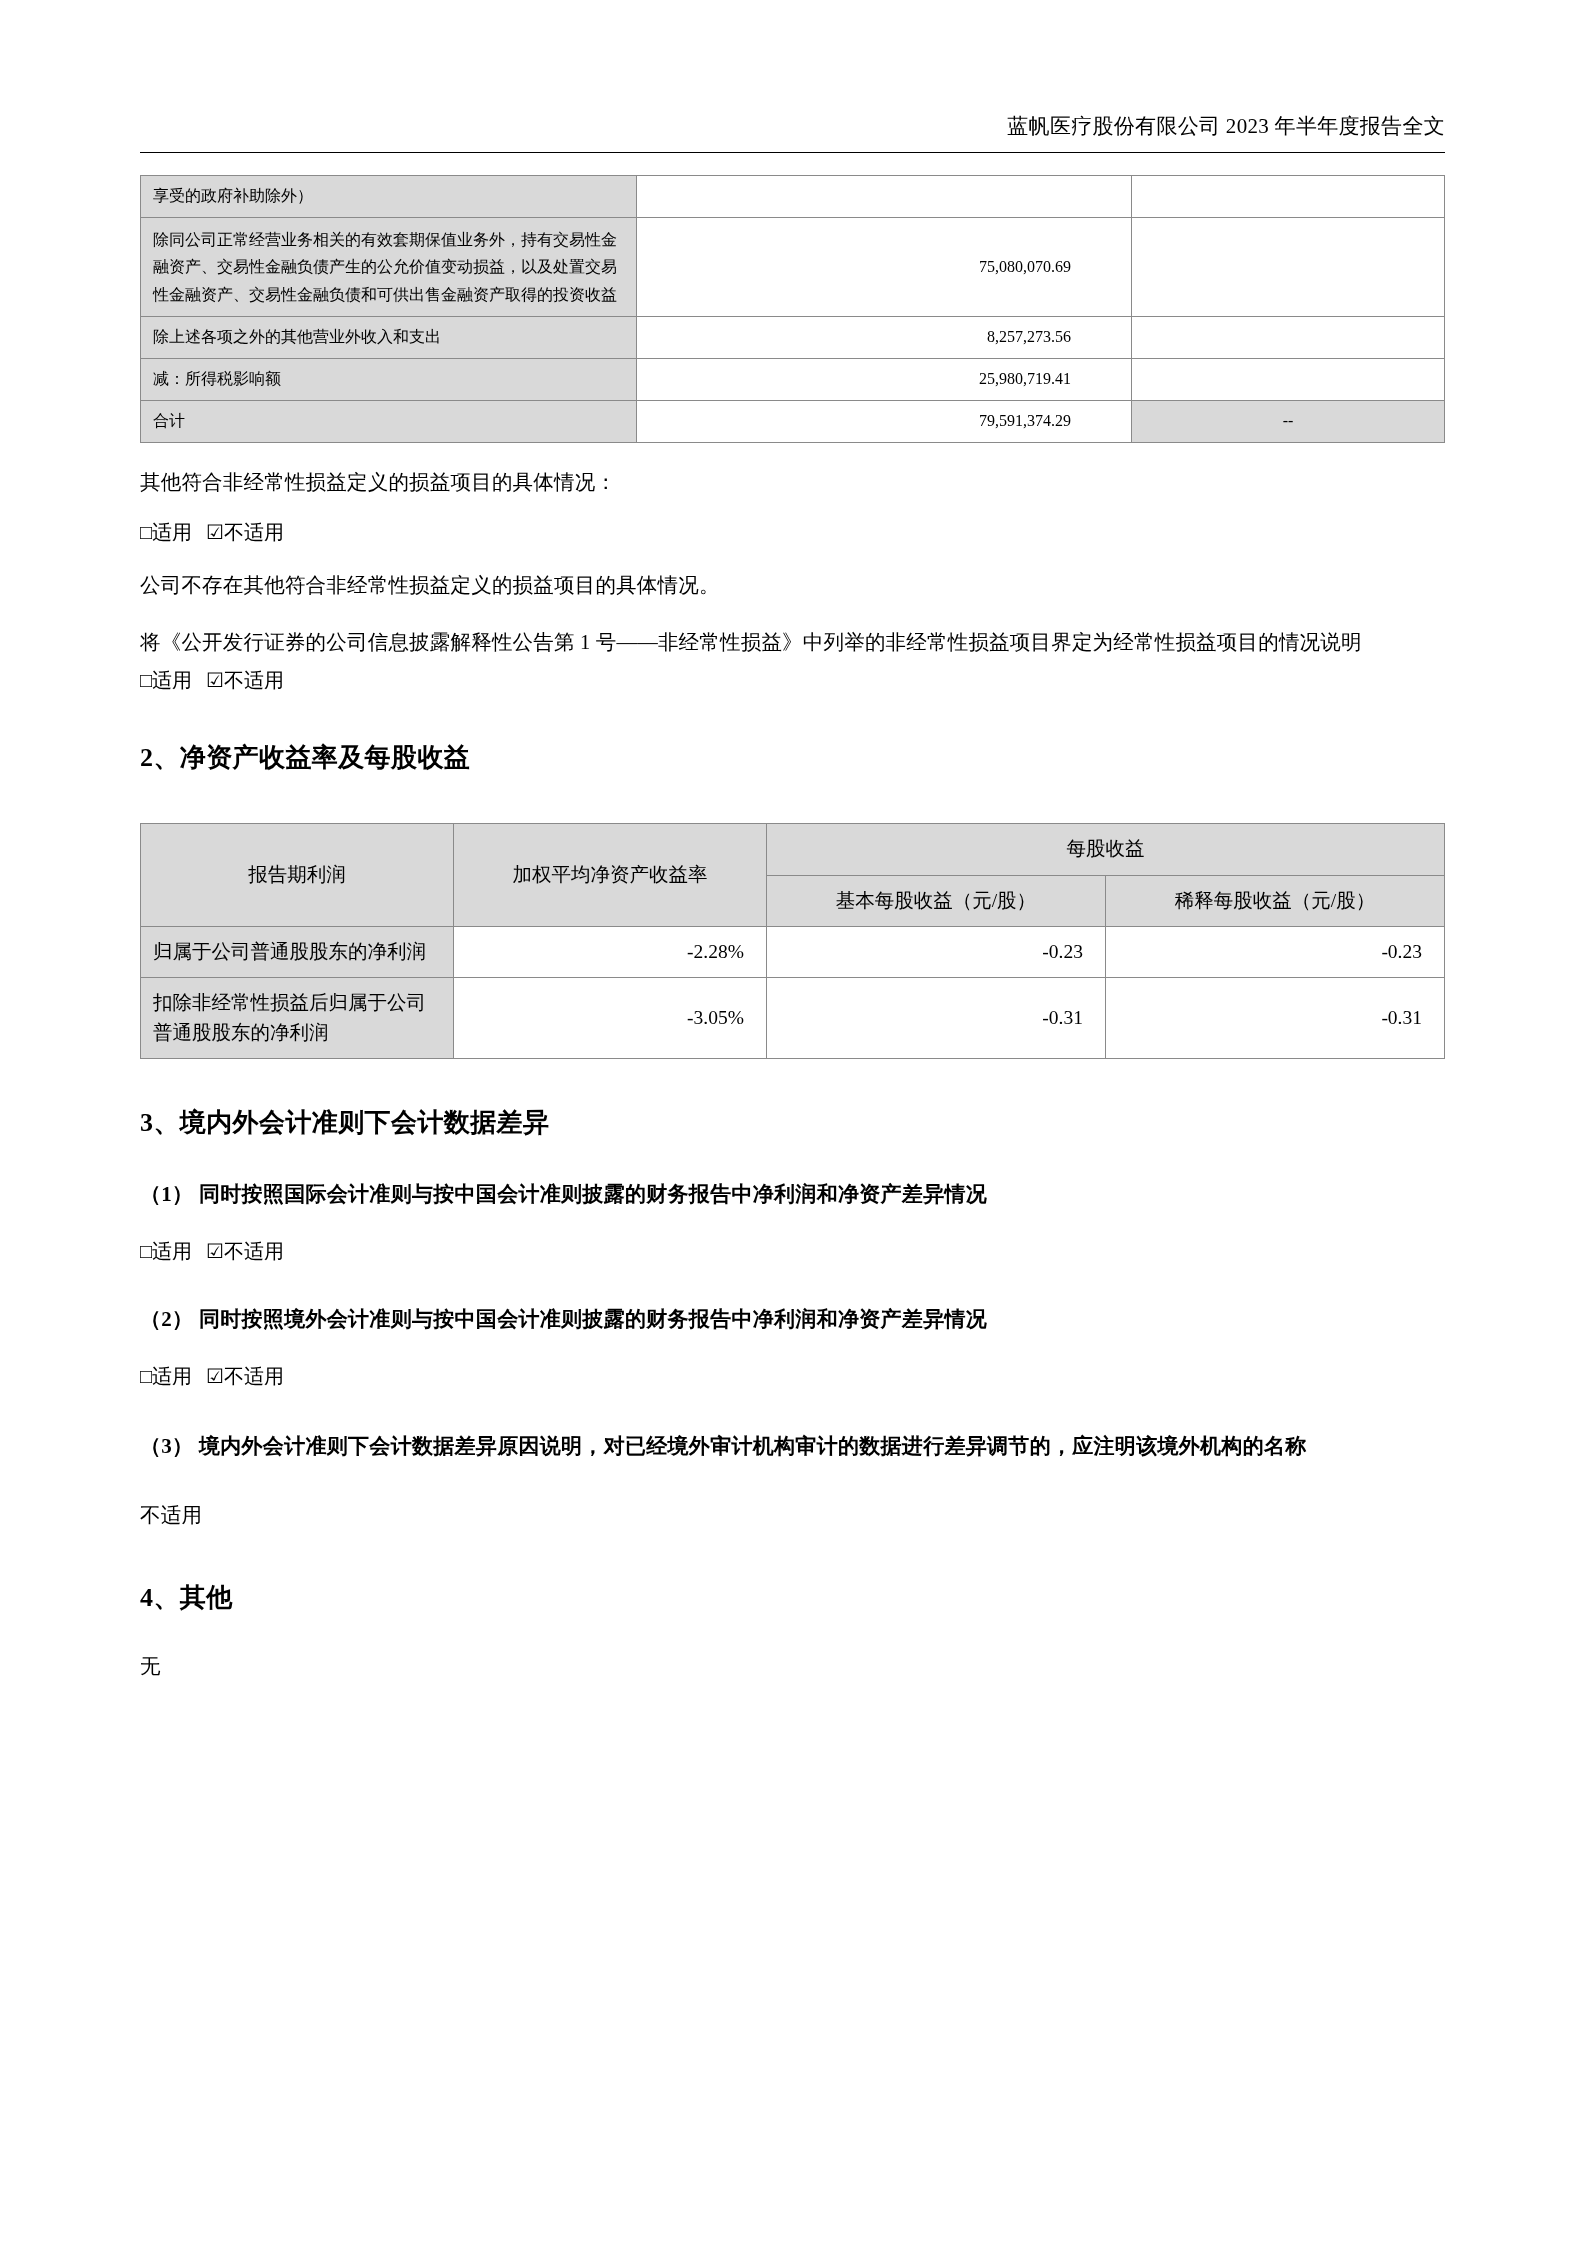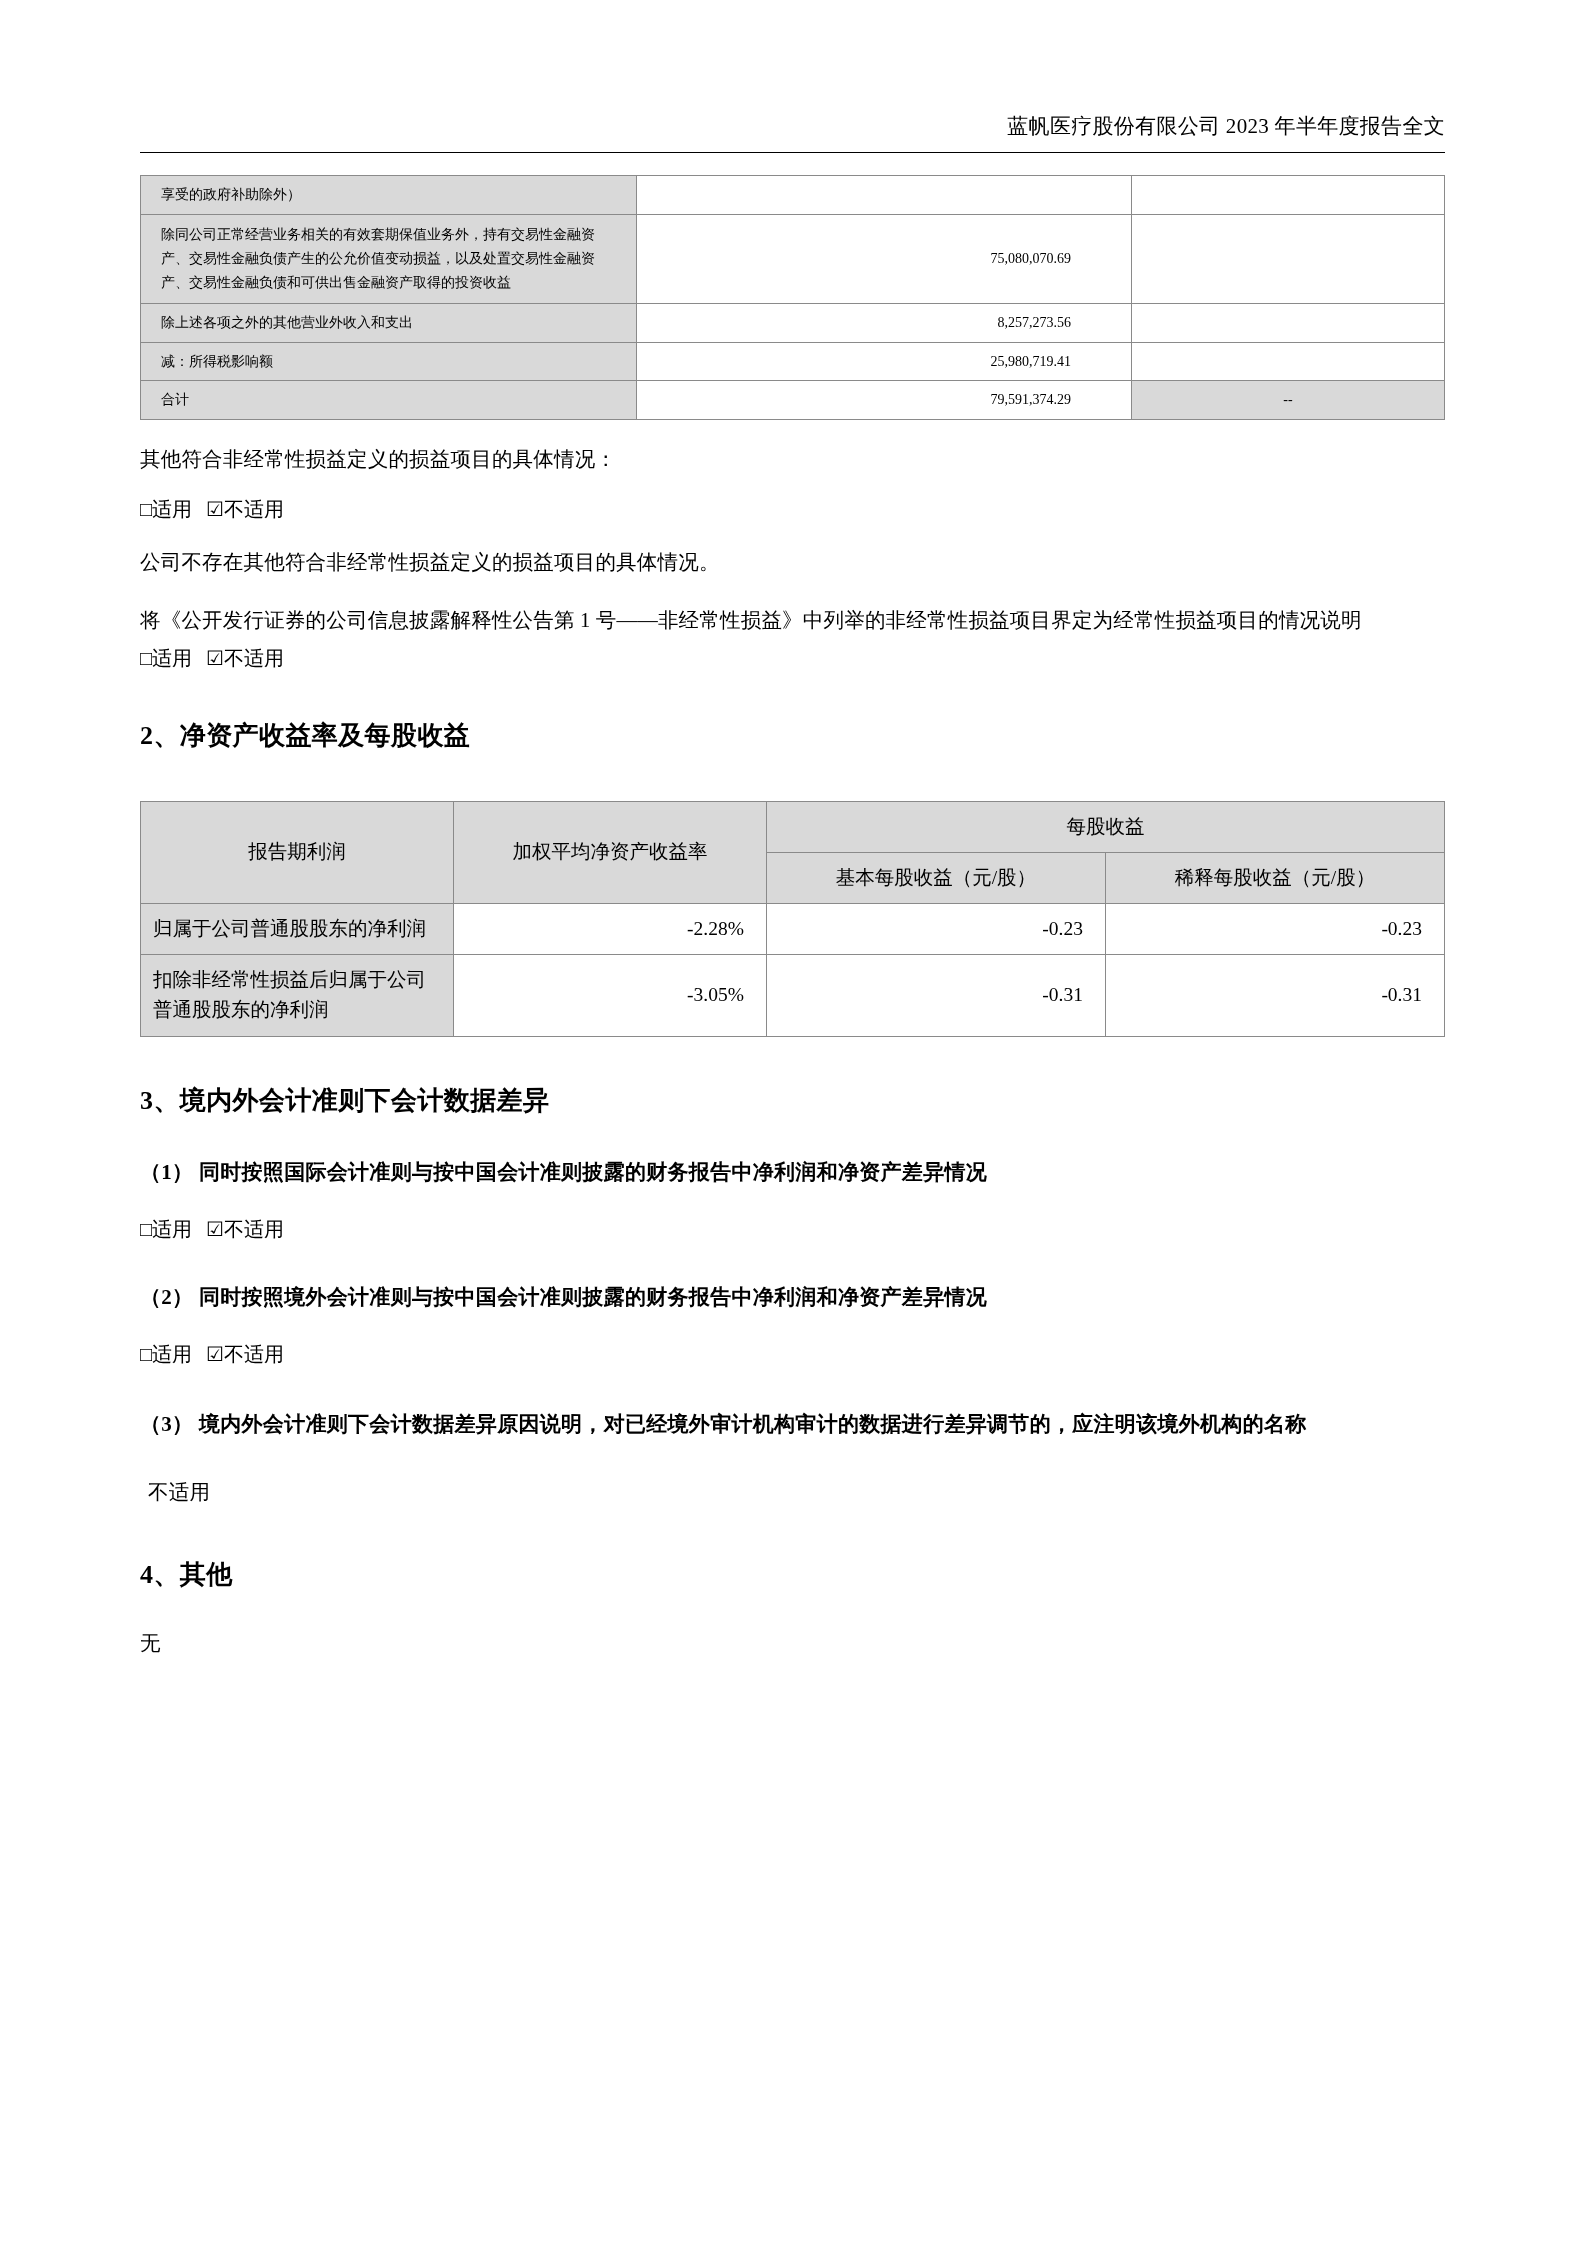--- a/index.html
+++ b/index.html
@@ -39,23 +39,23 @@
   table {
     border-collapse: collapse;
     width: 100%;
     table-layout: fixed;
   }
   table.tbl1 {
     margin-top: 22px;
   }
   td {
     border: 1px solid #8a8a8a;
-    font-size: 14px;
+    font-size: 16px;
     line-height: 1.55;
-    padding: 8px 20px;
+    padding: 8px 12px;
     vertical-align: middle;
   }
   td.shade {
     background: #d9d9d9;
   }
   td.label {
     text-align: left;
   }
   td.num {
     text-align: right;
@@ -210,21 +210,21 @@
     </div>
 
     <div class="h-sub">（2）   同时按照境外会计准则与按中国会计准则披露的财务报告中净利润和净资产差异情况</div>
 
     <div class="checkline" style="margin-top:30px;">
       <span>□适用</span><span class="gap"></span><span>☑不适用</span>
     </div>
 
     <div class="h-sub" style="line-height:1.6;">（3）   境内外会计准则下会计数据差异原因说明，对已经境外审计机构审计的数据进行差异调节的，应注明该境外机构的名称</div>
 
-    <p style="margin-top:34px;margin-left:8px;">不适用</p>
+    <p style="margin-top:34px;">不适用</p>
 
     <div class="h-sec">4、其他</div>
 
     <p style="margin-top:34px;">无</p>
 
   </div>
 
   <div class="pagenum">180</div>
 </div>
 

